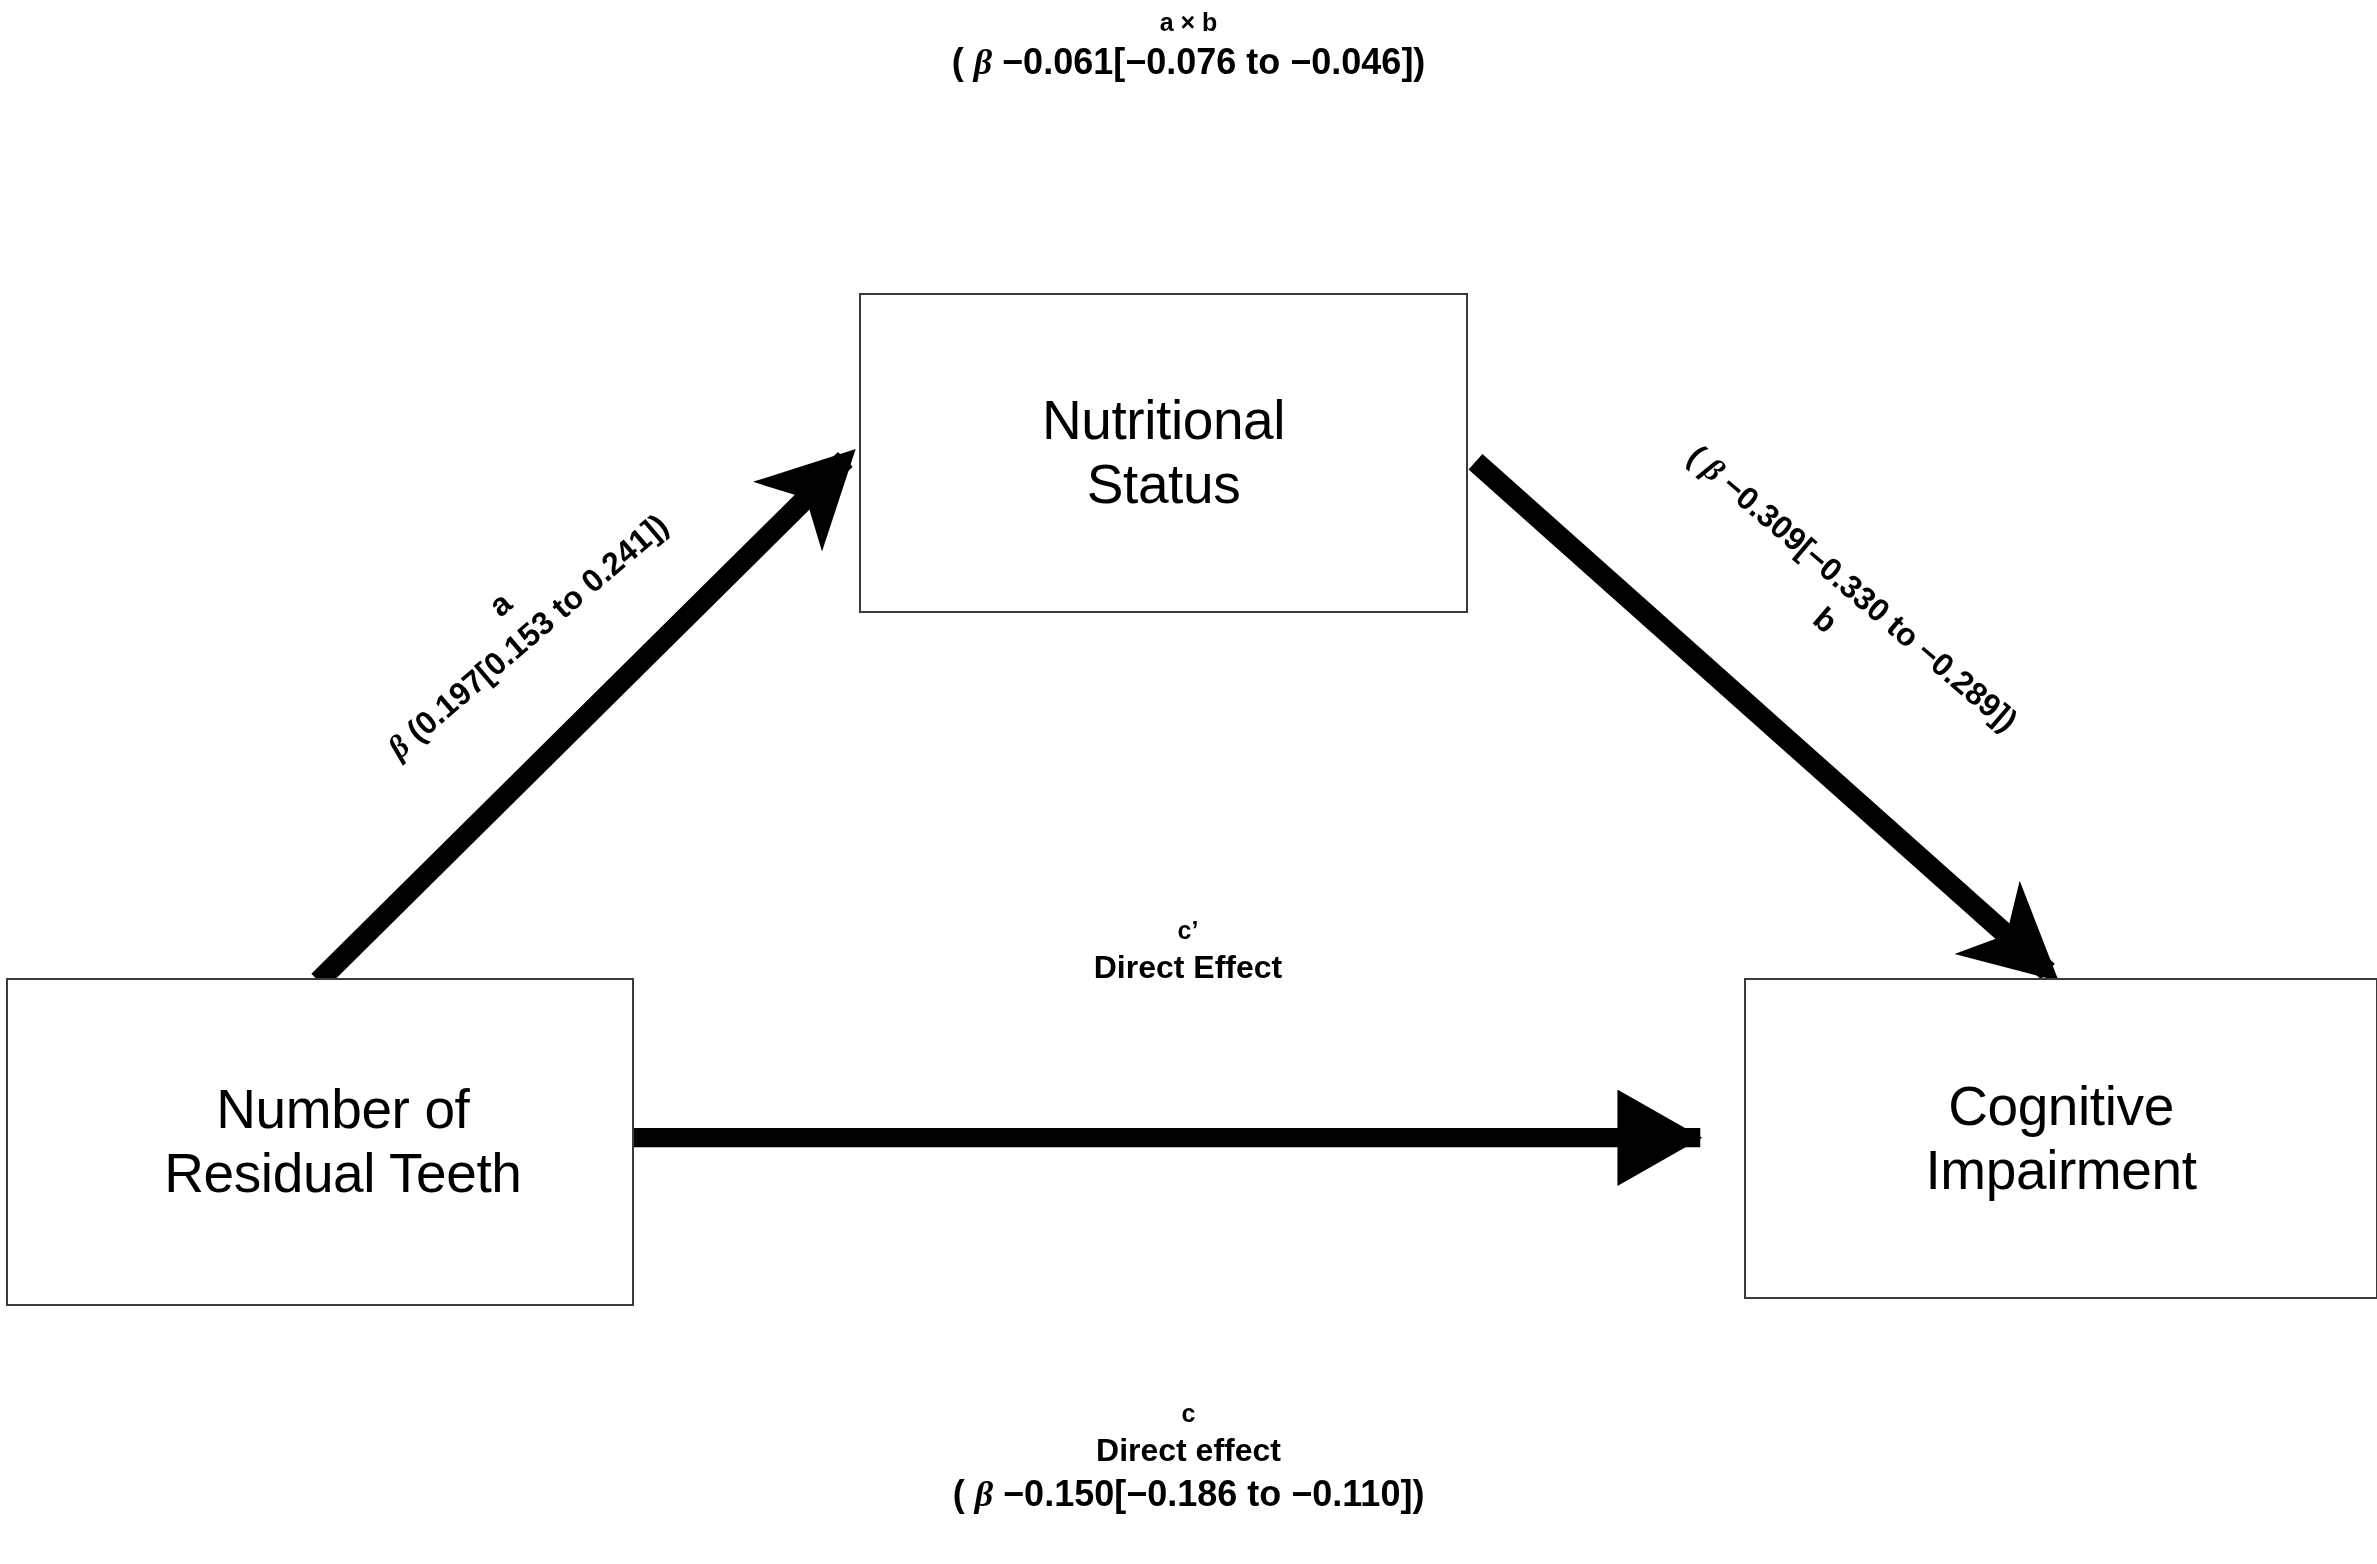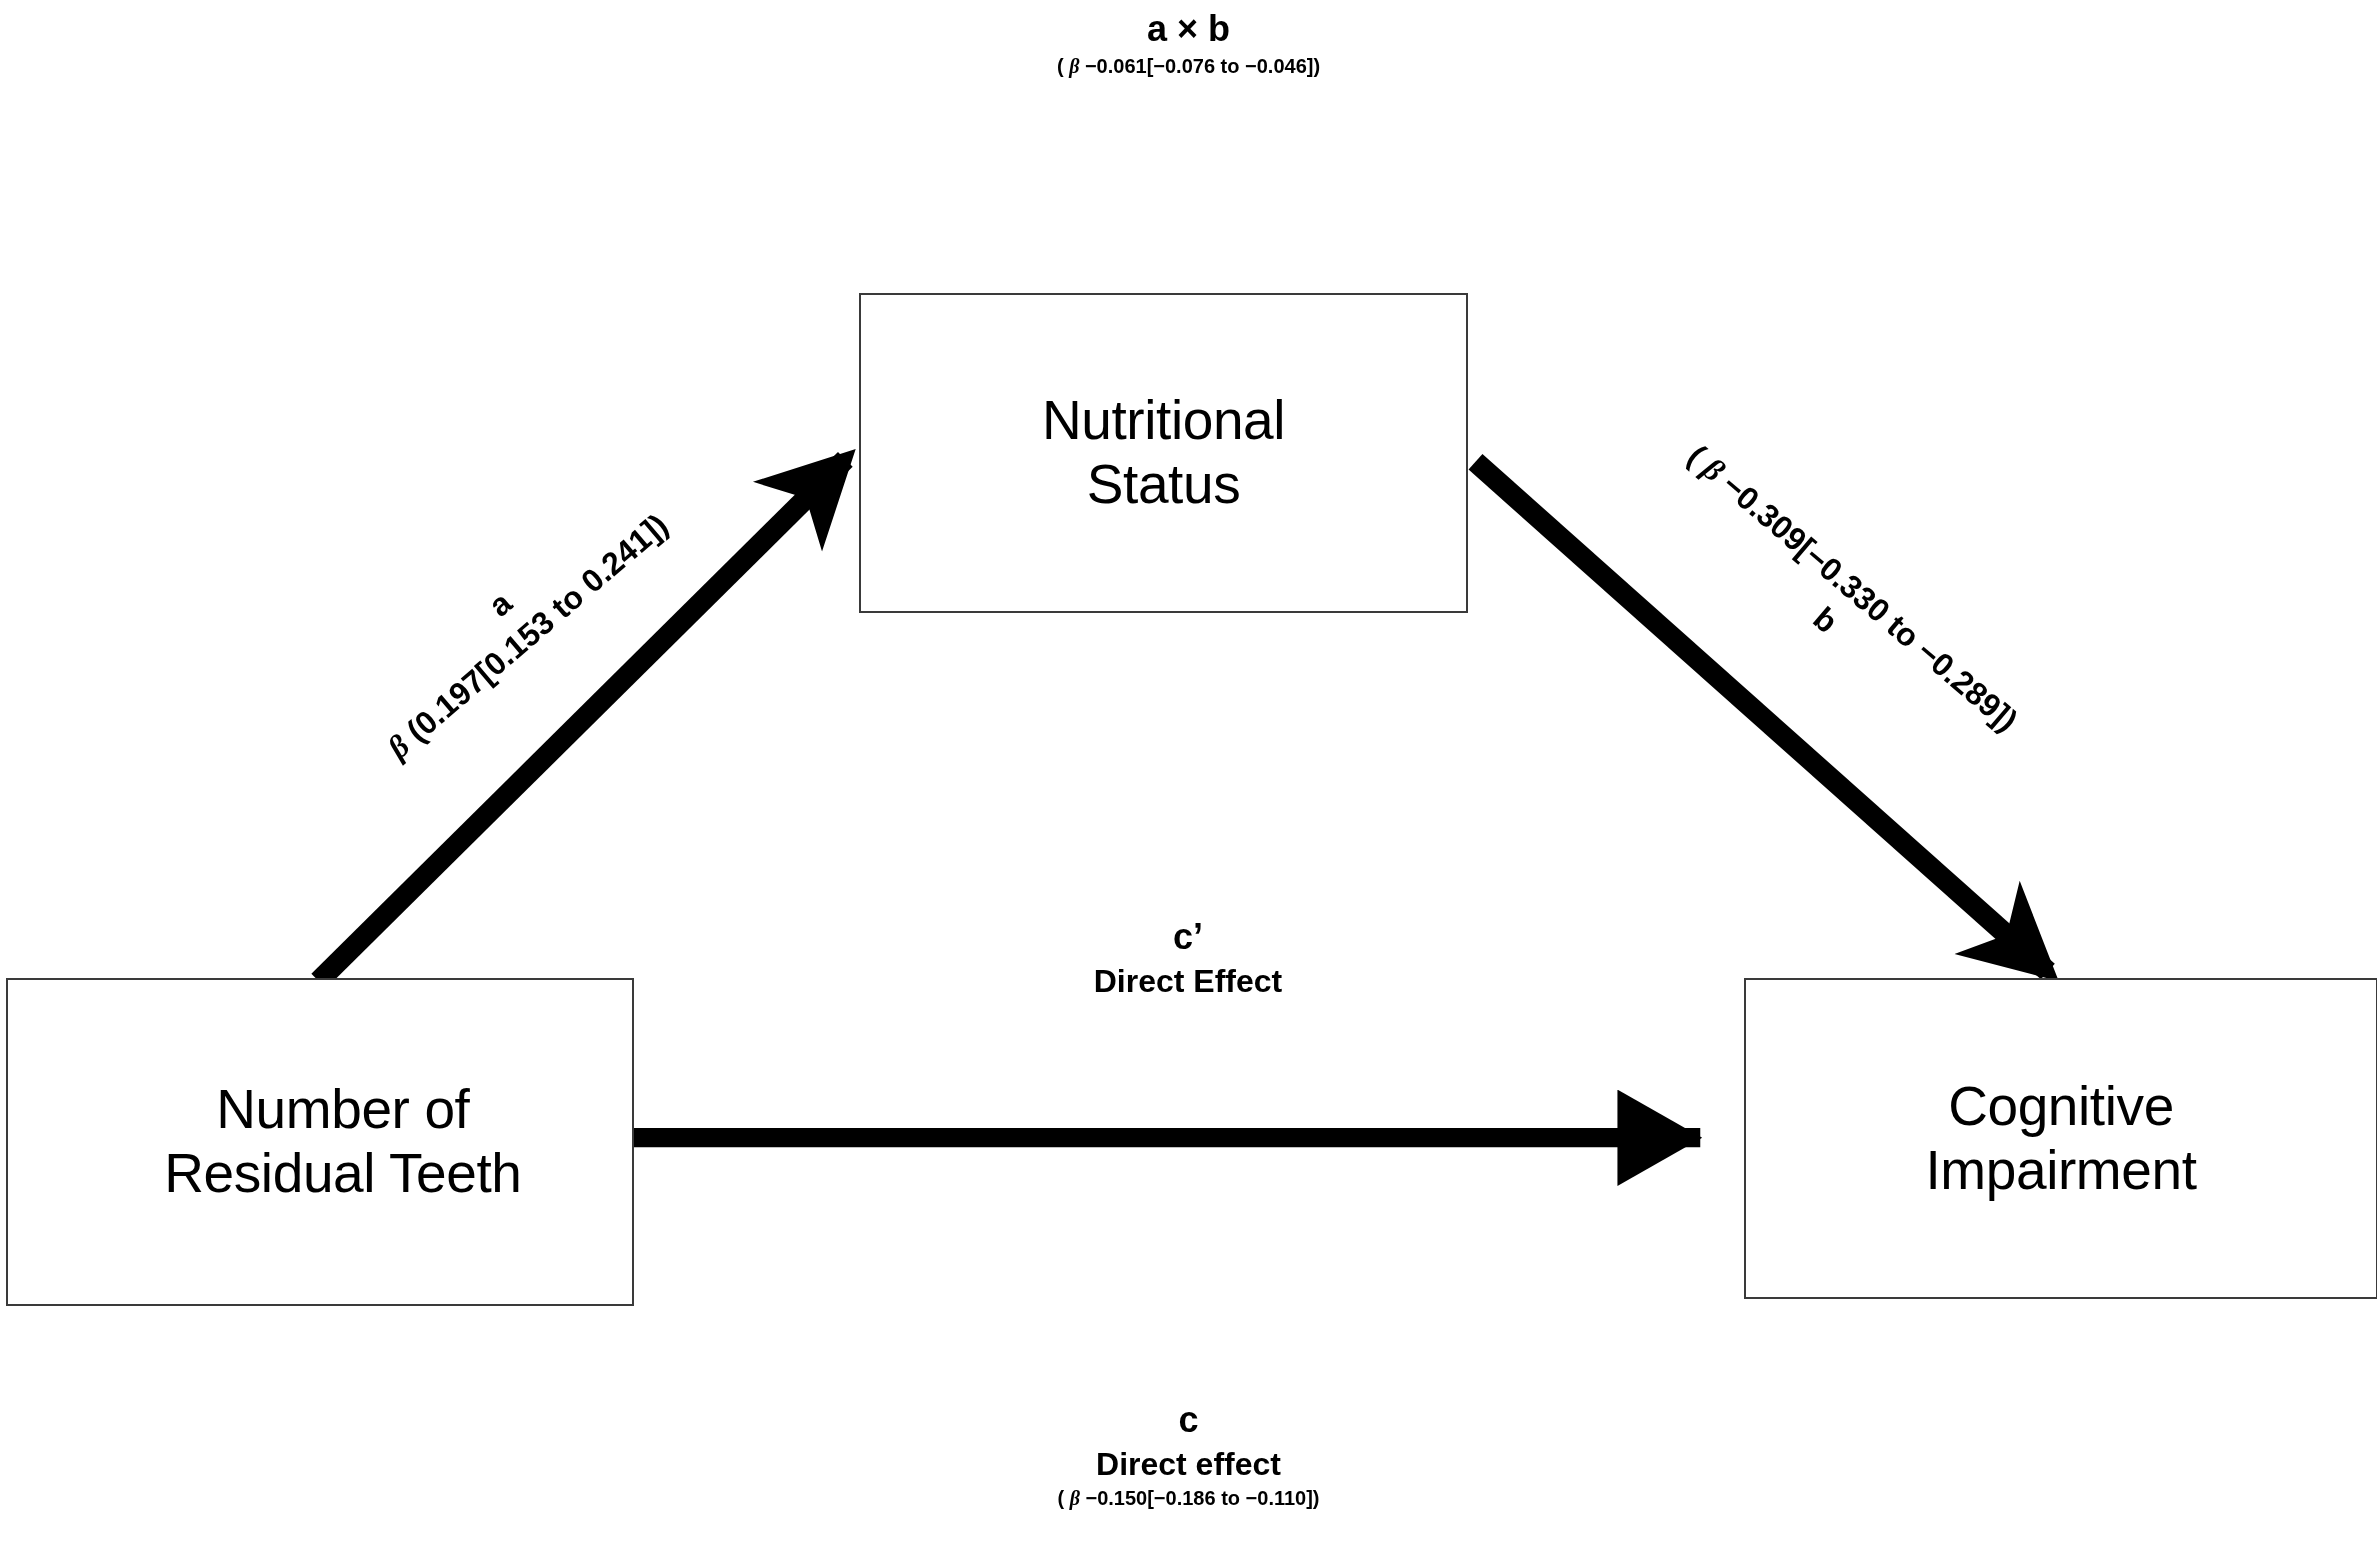--- a/index.html
+++ b/index.html
@@ -48,23 +48,23 @@
   #node-outcome    { left: 1744px; top: 978px; width: 634px;  height: 321px; }
 
   
   .effect-block {
     position: absolute;
     text-align: center;
     font-weight: bold;
     line-height: 1.30;
     white-space: nowrap;
   }
-  .effect-block .path-tag   { font-size: 36px; font-weight: bold; display: block; }
+  .effect-block .path-tag   { font-size: 25px; font-weight: bold; display: block; }
   .effect-block .eff-name   { font-size: 32px; font-weight: bold; display: block; }
-  .effect-block .eff-coef   { font-size: 20px; font-weight: bold; display: block; }
+  .effect-block .eff-coef   { font-size: 36px; font-weight: bold; display: block; }
   .beta {
     font-family: "Liberation Serif", serif;
     font-style: italic;
     font-weight: bold;
   }
 
   #indirect-effect-label { left: 0px;  top: 6.4px;    width: 2377px; }
   #direct-effect-label   { left: 626px; top: 914px; width: 1124px; }
   #total-effect-label    { left: 0px;  top: 1397px; width: 2377px; }
 

